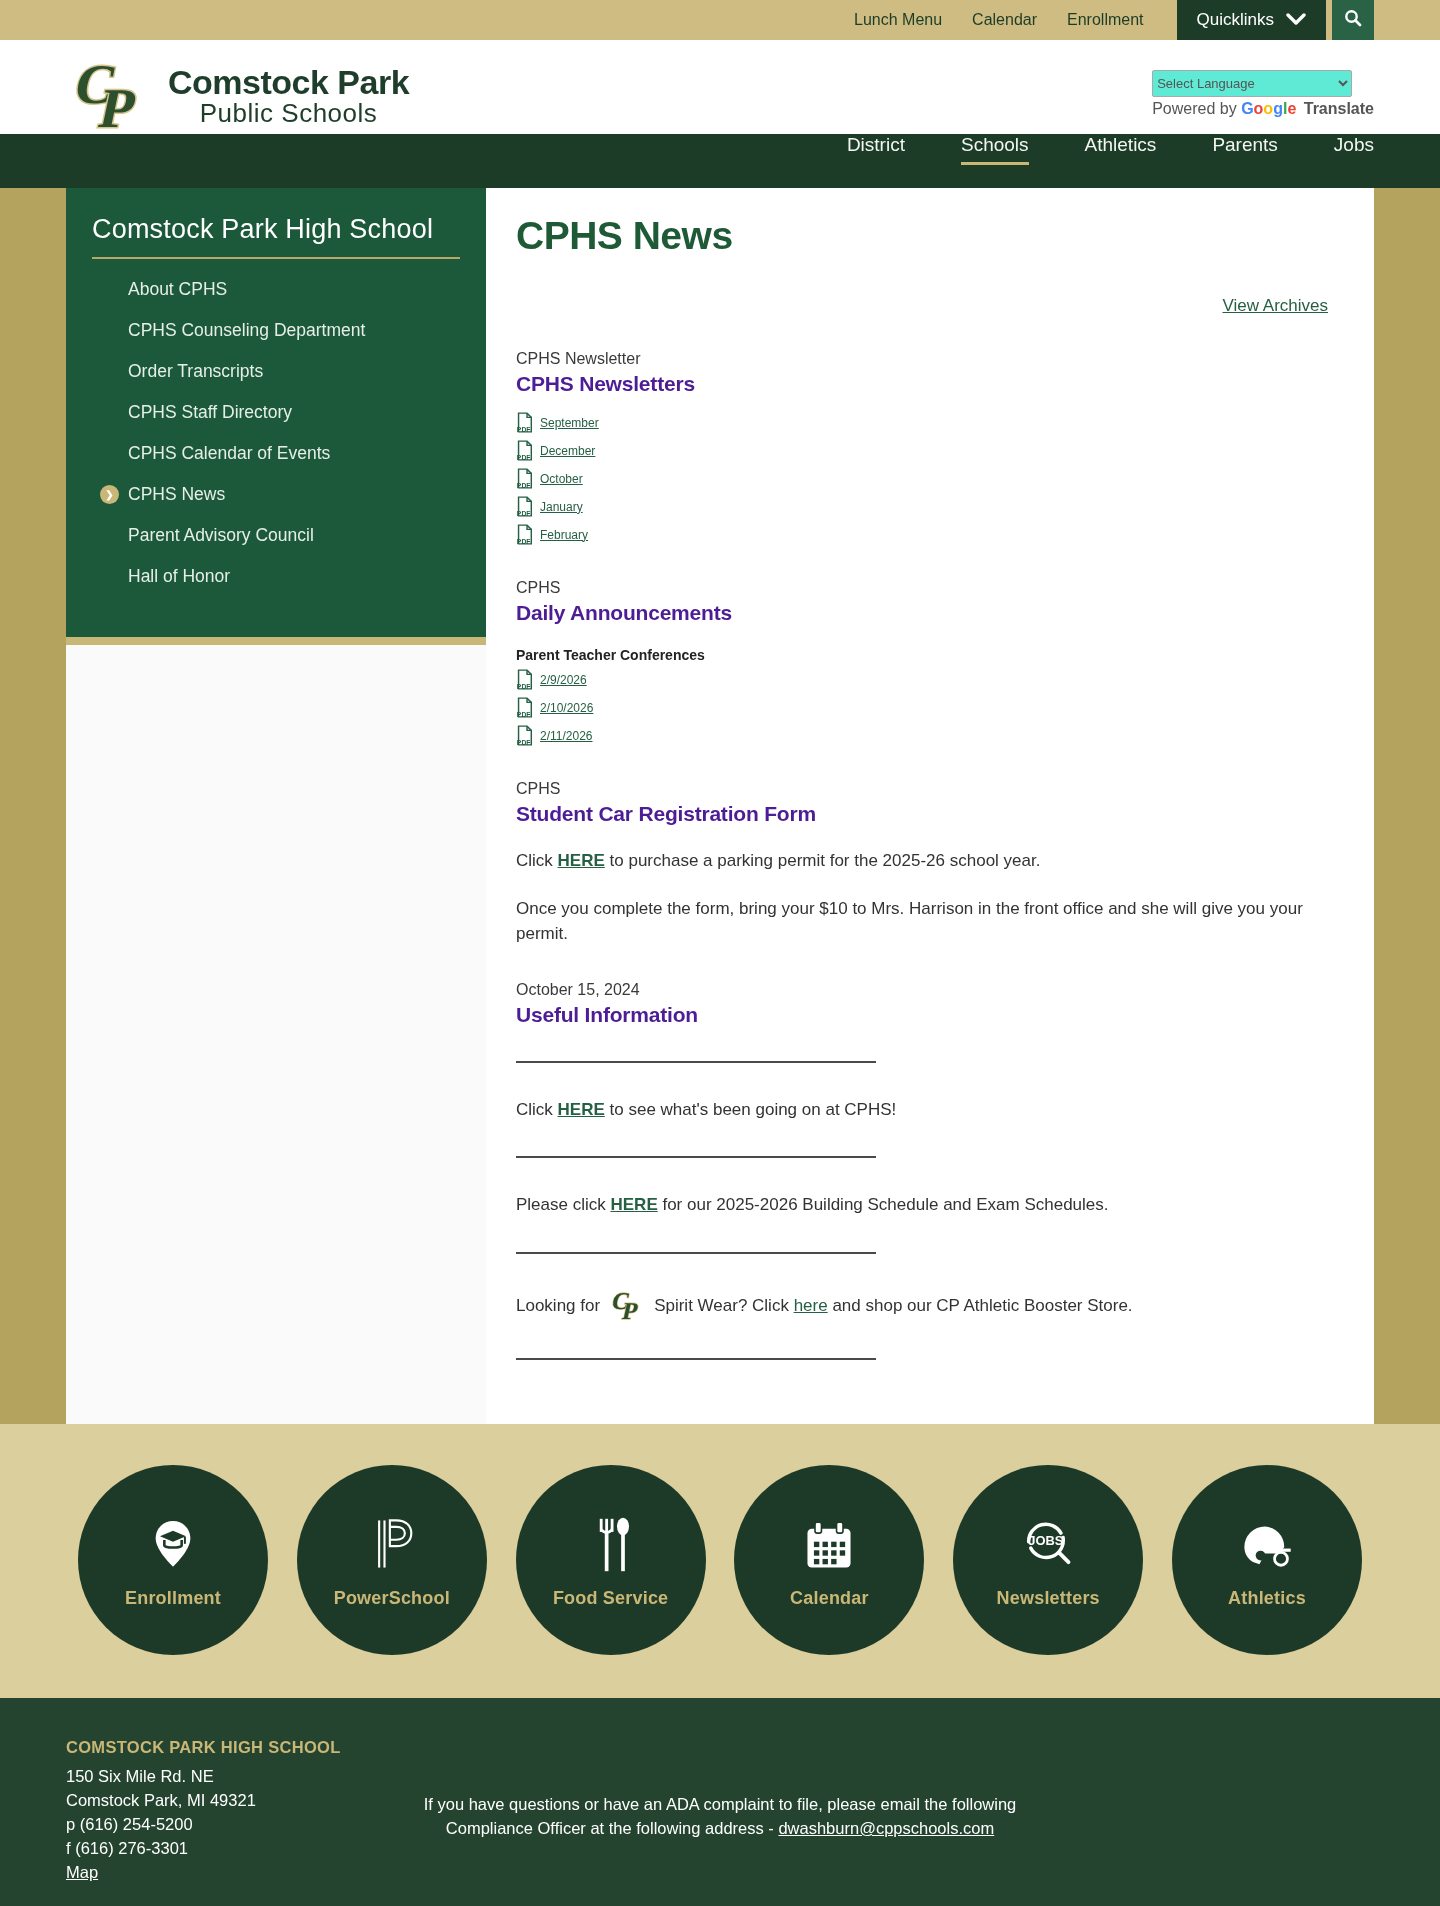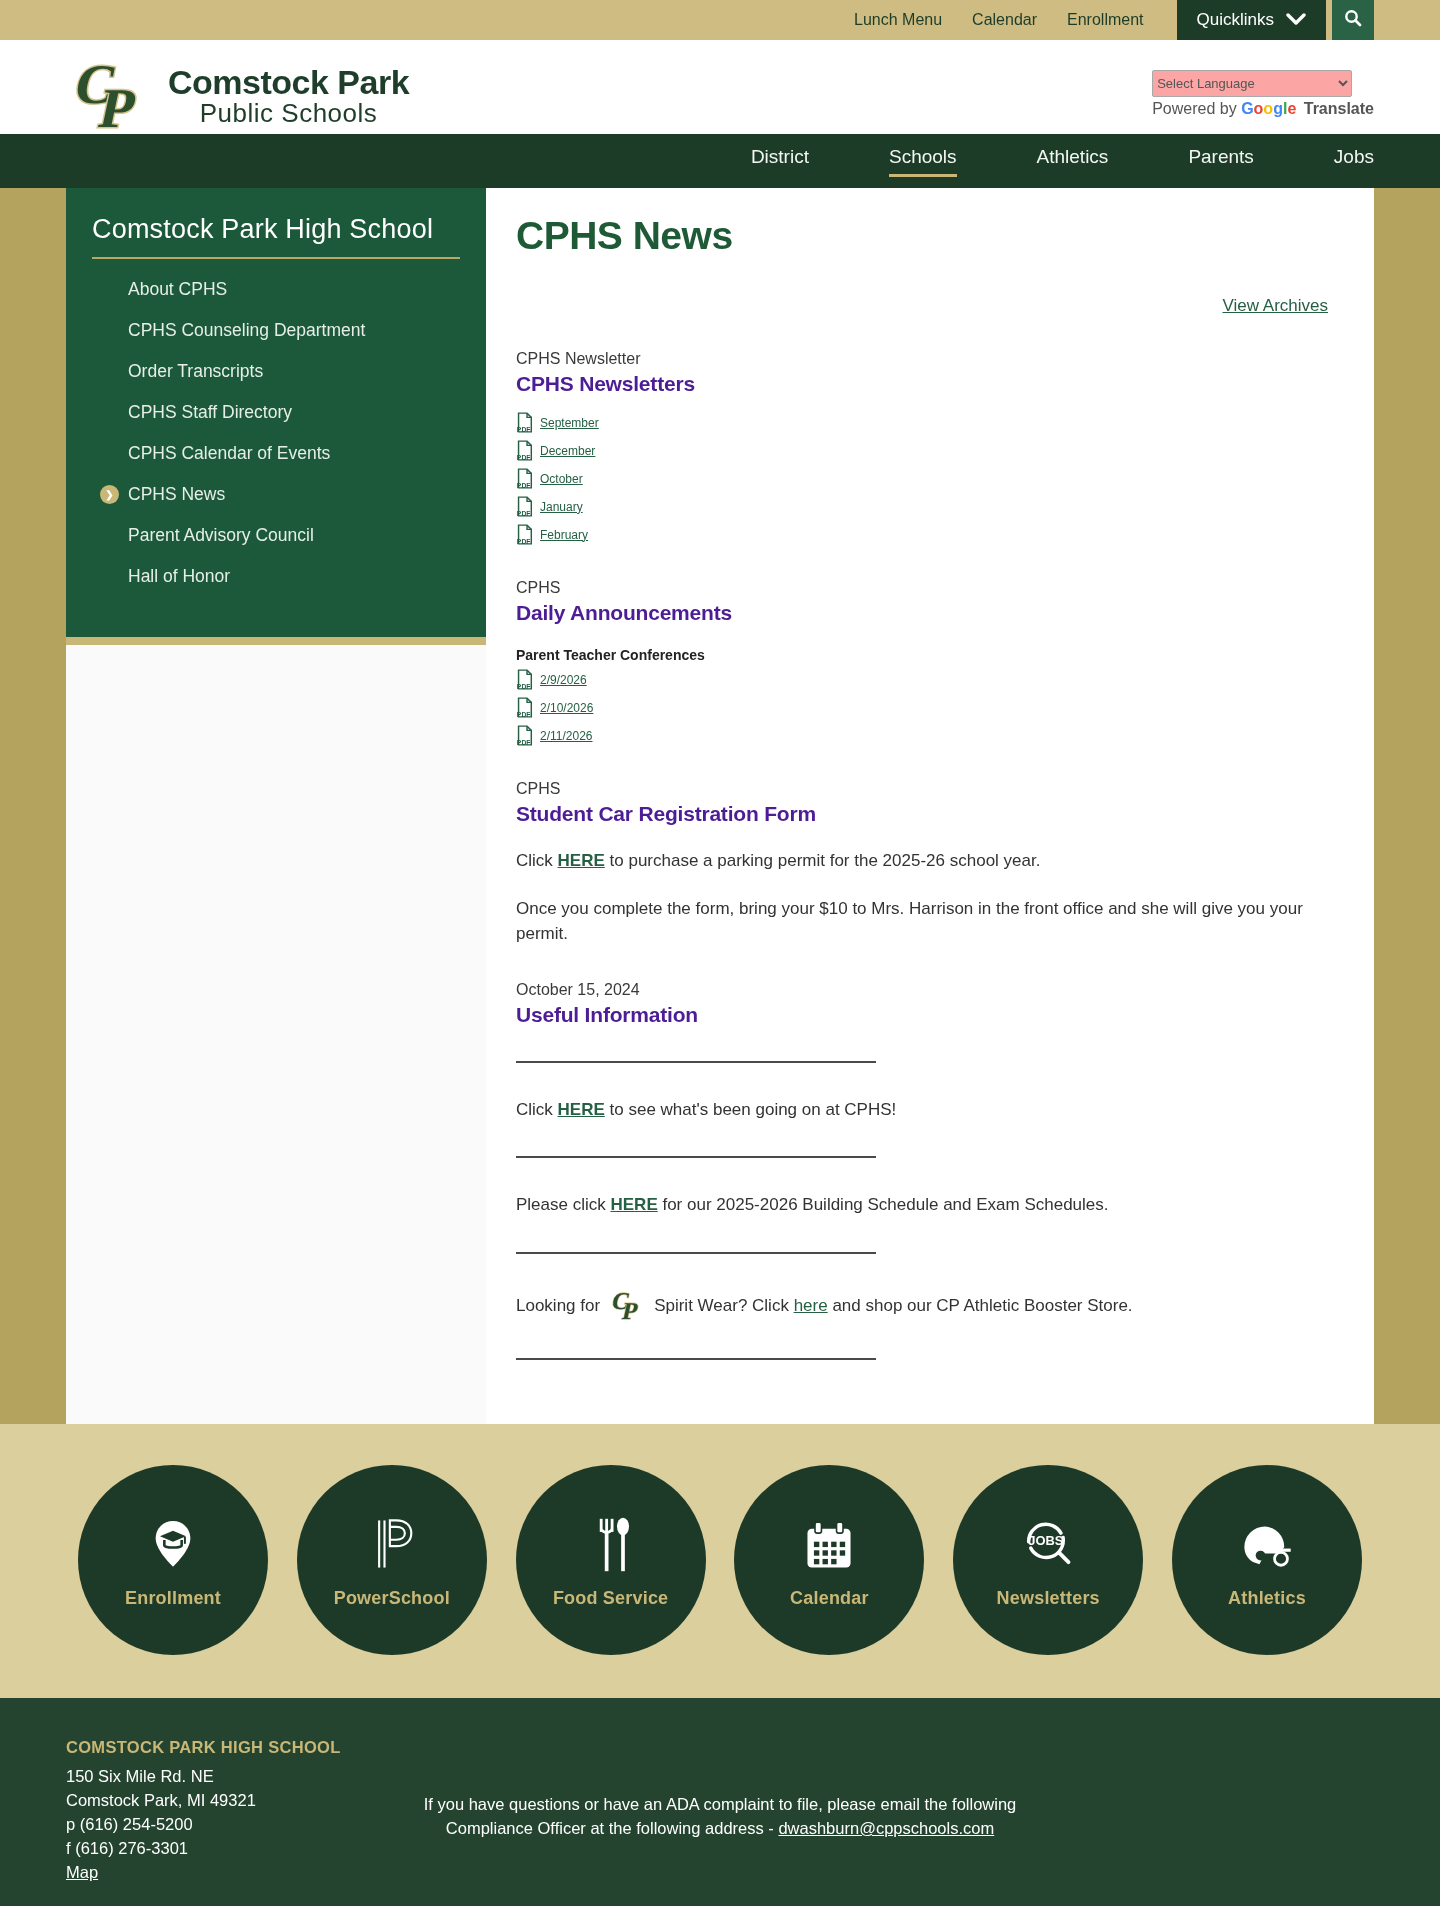--- a/index.html
+++ b/index.html
@@ -29,30 +29,30 @@
   
   .header { background:#fff; height:94px; }
   .header-inner { display:flex; align-items:center; justify-content:space-between; height:112px; }
   .brand { display:flex; align-items:center; gap:14px; }
   .brand-text { color:#1e3d2a; line-height:1.05; }
   .brand-line1 { font-size:34px; font-weight:bold; letter-spacing:-0.5px; }
   .brand-line2 { font-size:26px; font-weight:400; text-align:center; letter-spacing:0.5px; }
   .translate { text-align:left; padding-bottom:4px; }
   .translate select {
     width:200px; height:27px; font-size:13px; color:#555;
-    border:1px solid #a9a9a9; background:#fca5a5; border-radius:2px;
+    border:1px solid #a9a9a9; background:#5eead4; border-radius:2px;
     font-family:"Liberation Sans", sans-serif;
   }
   .poweredby { font-size:16px; color:#555; margin-top:3px; }
   .poweredby .gword span { font-weight:bold; }
   .poweredby .tword { font-weight:bold; color:#555; margin-left:3px; }
 
   
   .nav { background:#1d3c28; height:54px; }
-  .nav-inner { display:flex; align-items:center; justify-content:flex-end; height:54px; gap:80px; }
+  .nav-inner { display:flex; align-items:flex-start; justify-content:flex-end; height:54px; gap:56px; }
   .nav-item {
     color:#f3f7f2; font-size:19px; text-decoration:none; cursor:pointer;
     padding-bottom:6px; border-bottom:3px solid transparent;
   }
   .nav-item.active { border-bottom-color:#c9b777; }
 
   
   .page { display:flex; min-height:1124px; background:transparent; }
   .page-left { width:420px; background:#fafafa; }
   .sidebar {

